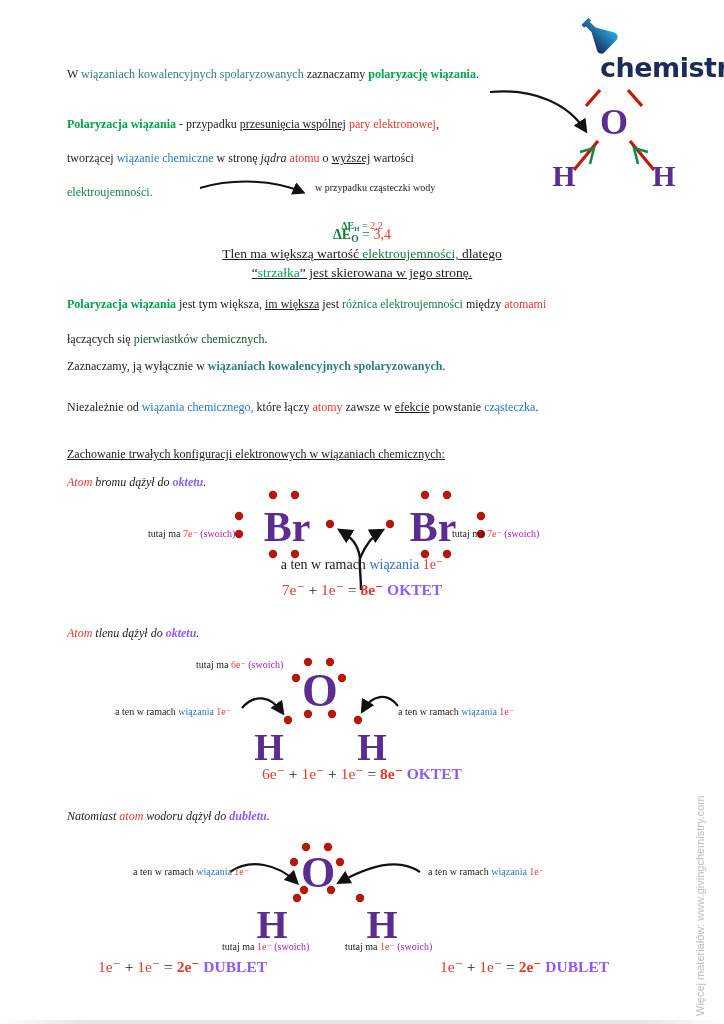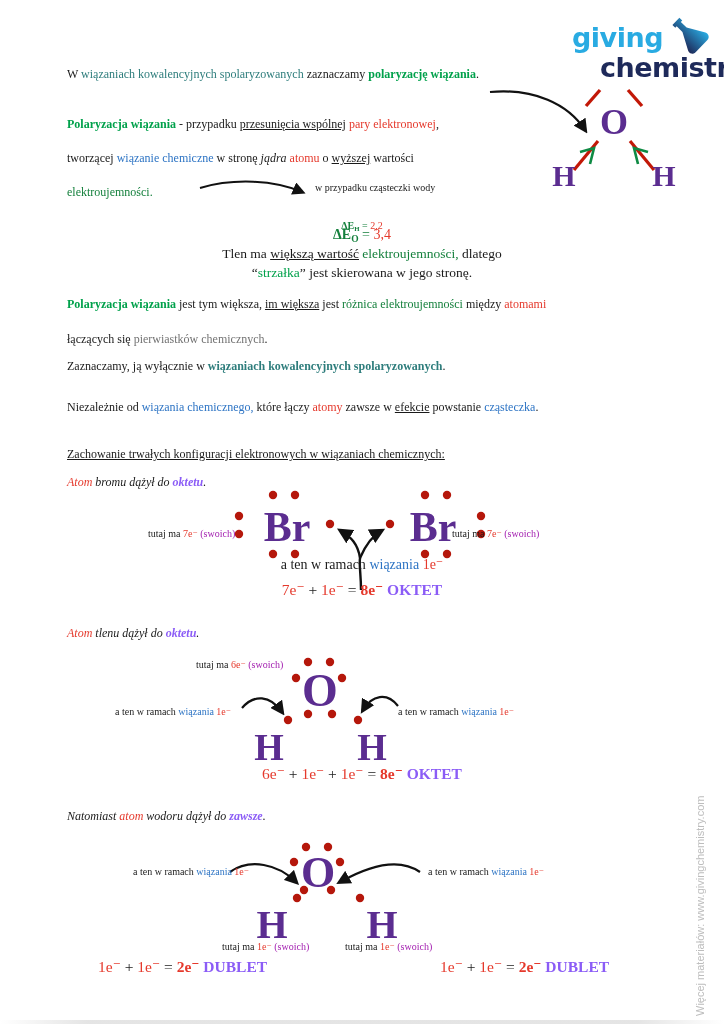--- a/index.html
+++ b/index.html
@@ -1,25 +1,25 @@
 <!DOCTYPE html>
 <html><head>
 <meta charset="utf-8">
 <style>
   html,body{margin:0;padding:0;background:#fff;}
   body{width:724px;height:1024px;position:relative;overflow:hidden;
        font-family:"Liberation Serif","DejaVu Serif",serif;color:#1a1a1a;}
   .line{position:absolute;white-space:nowrap;font-size:12px;line-height:1.25;}
   .small{font-size:10px;}
-  .med{font-size:13.5px;}
+  .med{font-size:13.5px;text-decoration:underline;}
   .eq{font-size:15.5px;}
   .center{left:0;width:724px;text-align:center;}
   
   .teal{color:#2e7d7c}.green{color:#00a14b}.red{color:#e5392c}.blue{color:#2d74c4}
-  .orange{color:#15803d}.purple{color:#737373}.navy{color:#8b5cf6}.gray{color:#a21caf}
+  .orange{color:#15803d}.purple{color:#14532d}.navy{color:#8b5cf6}.gray{color:#a21caf}
   .b{font-weight:700}.i{font-style:italic}.u{text-decoration:underline}
   .sub{font-size:0.68em;vertical-align:-0.3em;}
   svg{position:absolute;overflow:visible;}
   svg text{font-family:"Liberation Serif","DejaVu Serif",serif;font-weight:700;fill:#5b2d90;}
   .logo{position:absolute;left:572px;top:12px;font-family:"DejaVu Sans","Liberation Sans",sans-serif;font-weight:700;}
   .logo-row1{display:flex;align-items:flex-start;}
   .logo-giving{font-size:27px;color:#29abe2;letter-spacing:-0.5px;line-height:1;padding-top:12px;}
   .logo-chem{font-size:27px;color:#1e2a5a;letter-spacing:-0.5px;line-height:1;margin-left:28px;margin-top:-6px;}
   .watermark{position:absolute;left:694px;top:1016px;transform:rotate(-90deg);transform-origin:0 0;
              font-family:"Liberation Sans","DejaVu Sans",sans-serif;font-size:11px;color:#bdbdbd;white-space:nowrap;}
@@ -32,21 +32,20 @@
 <svg width="0" height="0" style="position:absolute">
   <defs>
     <marker id="arr" viewBox="0 0 10 10" refX="7" refY="5" markerWidth="6.5" markerHeight="6.5" orient="auto">
       <path d="M0,0 L10,5 L0,10 Z" fill="#111"></path>
     </marker>
   </defs>
 </svg>
 
 <div class="logo">
   <div class="logo-row1">
-    <span class="logo-giving">giving</span>
     <svg width="62" height="48" viewBox="0 0 62 48" style="position:relative">
       <defs>
         <linearGradient id="fg" x1="0" y1="0" x2="1" y2="0">
           <stop offset="0" stop-color="#1e2a5a"></stop>
             <stop offset="1" stop-color="#29abe2"></stop>
         </linearGradient>
       </defs>
       <g transform="rotate(-46 28 24)">
         <path d="M23,3 h10 v4 h-2 v8 l9.5,17 a4.5,4.5 0 0 1 -4,6.6 h-17 a4.5,4.5 0 0 1 -4,-6.6 l9.5,-17 v-8 h-2 z" fill="url(#fg)"></path>
       </g>
@@ -142,21 +141,21 @@
   <path d="M308,56 C 297,42 282,45 273,60" fill="none" stroke="#111" stroke-width="2.2" marker-end="url(#arr)"></path>
   <text x="179" y="110" text-anchor="middle" font-size="38">H</text>
   <text x="282" y="110" text-anchor="middle" font-size="38">H</text>
 </svg>
 
 <div class="line small" style="left:196px;top:659px"><span>tutaj ma </span><span class="red">6e⁻</span><span> </span><span class="gray">(swoich)</span></div>
 <div class="line small" style="left:115px;top:706px"><span>a ten w ramach </span><span class="blue">wiązania</span><span> </span><span class="red">1e⁻</span></div>
 <div class="line small" style="left:398px;top:706px"><span>a ten w ramach </span><span class="blue">wiązania</span><span> </span><span class="red">1e⁻</span></div>
 <div class="line center eq" style="top:764px"><span class="red">6e⁻</span><span> + </span><span class="red">1e⁻</span><span> + </span><span class="red">1e⁻</span><span> = </span><span class="red b">8e⁻</span><span>   </span><span class="navy b">OKTET</span></div>
 
-<div class="line" style="left:67px;top:809px"><span class="i">Natomiast </span><span class="red i">atom</span><span class="i"> wodoru dążył do </span><span class="navy b i">zawsze</span><span class="i">.</span></div>
+<div class="line" style="left:67px;top:809px"><span class="i">Natomiast </span><span class="red i">atom</span><span class="i"> wodoru dążył do </span><span class="navy b i">dubletu</span><span class="i">.</span></div>
 
 <svg style="left:90px;top:838px" width="545" height="130" viewBox="0 0 545 130">
   <g fill="#b5170b">
     <circle cx="216" cy="9" r="4.2"></circle>
       <circle cx="238" cy="9" r="4.2"></circle>
     <circle cx="204" cy="24" r="4.2"></circle>
       <circle cx="250" cy="24" r="4.2"></circle>
     <circle cx="214" cy="52" r="4.2"></circle>
       <circle cx="241" cy="52" r="4.2"></circle>
     <circle cx="207" cy="60" r="4.2"></circle>

